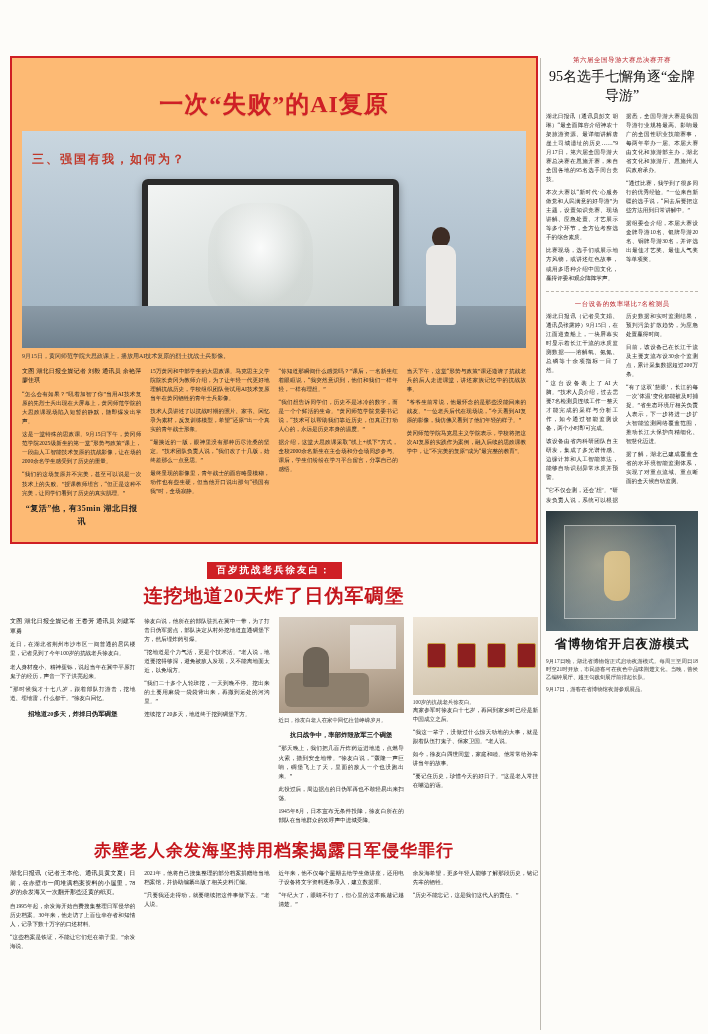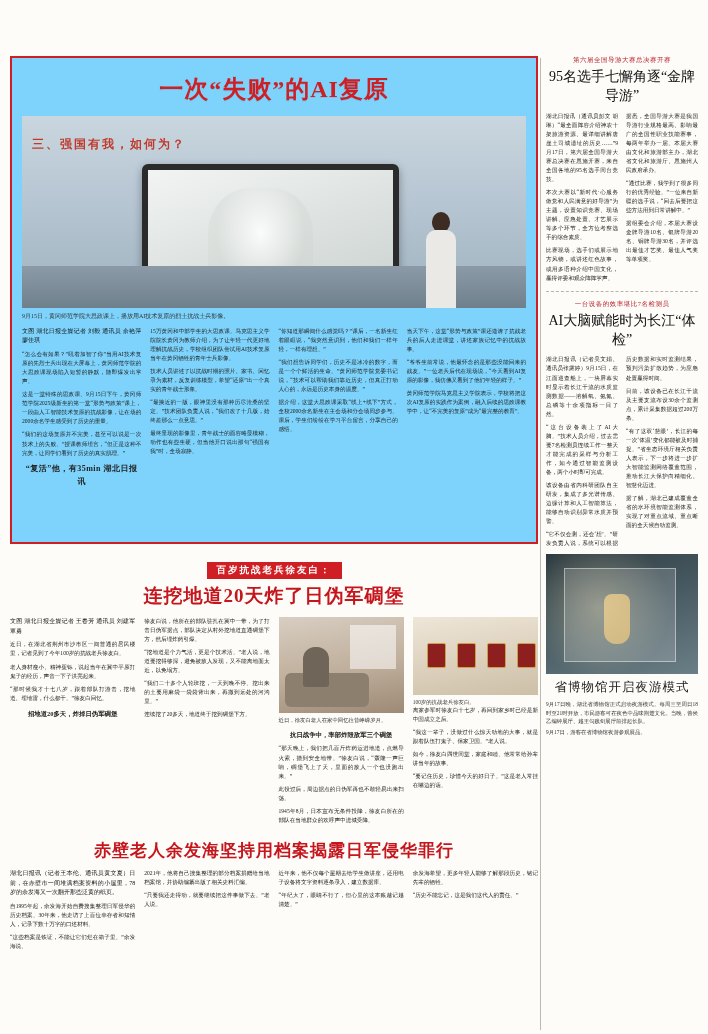--- a/index.html
+++ b/index.html
@@ -58,38 +58,38 @@
   
   .body-wrap{position:absolute;top:56px;left:0;width:708px;height:978px;}
   .col-left{position:absolute;left:10px;top:0;width:528px;}
   .col-right{position:absolute;left:546px;top:0;width:152px;}
   .vrule{position:absolute;left:540px;top:2px;width:1px;height:972px;background:#bdb9b1;}
 
   
   .lead-box{
     position:relative;
     border:2px solid #cf1f25;
-    padding:8px 10px 6px 10px;
-    background:#7dd3fc;
+    padding:23px 10px 6px 10px;
+    background:#fdba74;
     height:488px;
     box-sizing:border-box;
   }
   .lead-title{
     text-align:center;
     color:#cf1f25;
     font-weight:bold;
     font-size:24px;
     line-height:1.32;
     letter-spacing:1px;
     margin:8px 0 10px 0;
     text-shadow:0 1px 0 rgba(0,0,0,.08);
   }
   .lead-photo{
     position:relative;
-    width:100%;height:192px;
+    width:100%;height:217px;
     background:linear-gradient(180deg,#c9d6df 0%,#b9c8d4 38%,#9fb2c0 100%);
     overflow:hidden;
     text-align:center;
   }
   .photo-banner{
     position:absolute;left:10px;top:20px;
     color:#c0392b;font-weight:bold;font-size:12px;letter-spacing:2px;
   }
   .photo-screen{
     position:absolute;left:120px;top:48px;width:245px;height:138px;
@@ -175,21 +175,21 @@
   .hr-dash{border-top:1px dashed #b9b4ab;margin:8px 0;}
   .r-photo{
     width:100%;height:120px;margin:6px 0 3px 0;
     background:linear-gradient(160deg,#2d3a3f 0%,#43555c 40%,#6b7f86 100%);
     position:relative;overflow:hidden;
   }
   .r-photo .case{position:absolute;left:18px;top:14px;width:110px;height:92px;background:rgba(255,255,255,.16);border:1px solid rgba(255,255,255,.45);}
   .r-photo .vase{position:absolute;left:58px;top:40px;width:26px;height:50px;background:#cbb27a;border-radius:8px 8px 12px 12px;}
   .r-photo .glow{position:absolute;left:0;top:0;width:100%;height:100%;background:radial-gradient(circle at 35% 45%, rgba(255,235,190,.35), rgba(0,0,0,0) 60%);}
   .r-footer-title{
-    text-align:center;font-weight:normal;font-size:12.5px;margin:5px 0 4px 0;letter-spacing:1px;
+    text-align:center;font-weight:bold;font-size:12.5px;margin:5px 0 4px 0;letter-spacing:1px;
   }
   .smallcap{font-size:5.4px;line-height:1.55;text-align:justify;color:#333;}
 </style>
 </head>
 <body>
 
 <div class="page">
 
 
   <div class="body-wrap">
@@ -322,21 +322,20 @@
         <p>本次大赛以“新时代·心服务 做党和人民满意的好导游”为主题，设置知识竞赛、现场讲解、应急处置、才艺展示等多个环节，全方位考察选手的综合素质。</p>
         <p>比赛现场，选手们或展示地方风物，或讲述红色故事，或用多语种介绍中国文化，赢得评委和观众阵阵掌声。</p>
         <p>据悉，全国导游大赛是我国导游行业规格最高、影响最广的全国性职业技能赛事，每两年举办一届。本届大赛由文化和旅游部主办，湖北省文化和旅游厅、恩施州人民政府承办。</p>
         <p>“通过比赛，我学到了很多同行的优秀经验。”一位来自新疆的选手说，“回去后要把这些方法用到日常讲解中。”</p>
         <p>据组委会介绍，本届大赛设金牌导游10名、银牌导游20名、铜牌导游30名，并评选出最佳才艺奖、最佳人气奖等单项奖。</p>
       </div>
 
       <div class="hr-dash"></div>
 
       <div class="r-kicker">一台设备的效率堪比7名检测员</div>
-      <div class="r-title">AI大脑赋能时为长江“体检”</div>
       <div class="r-body r-cols2">
         <p>湖北日报讯（记者吴文娟、通讯员张露婷）9月15日，在江面巡查船上，一块屏幕实时显示着长江干流的水质监测数据——溶解氧、氨氮、总磷等十余项指标一目了然。</p>
         <p>“这台设备装上了AI大脑。”技术人员介绍，过去需要7名检测员连续工作一整天才能完成的采样与分析工作，如今通过智能监测设备，两个小时即可完成。</p>
         <p>该设备由省内科研团队自主研发，集成了多光谱传感、边缘计算和人工智能算法，能够自动识别异常水质并预警。</p>
         <p>“它不仅会测，还会‘想’。”研发负责人说，系统可以根据历史数据和实时监测结果，预判污染扩散趋势，为应急处置赢得时间。</p>
         <p>目前，该设备已在长江干流及主要支流布设30余个监测点，累计采集数据超过200万条。</p>
         <p>“有了这双‘慧眼’，长江的每一次‘体温’变化都能被及时捕捉。”省生态环境厅相关负责人表示，下一步将进一步扩大智能监测网络覆盖范围，推动长江大保护向精细化、智慧化迈进。</p>
         <p>据了解，湖北已建成覆盖全省的水环境智能监测体系，实现了对重点流域、重点断面的全天候自动监测。</p>
       </div>
 

